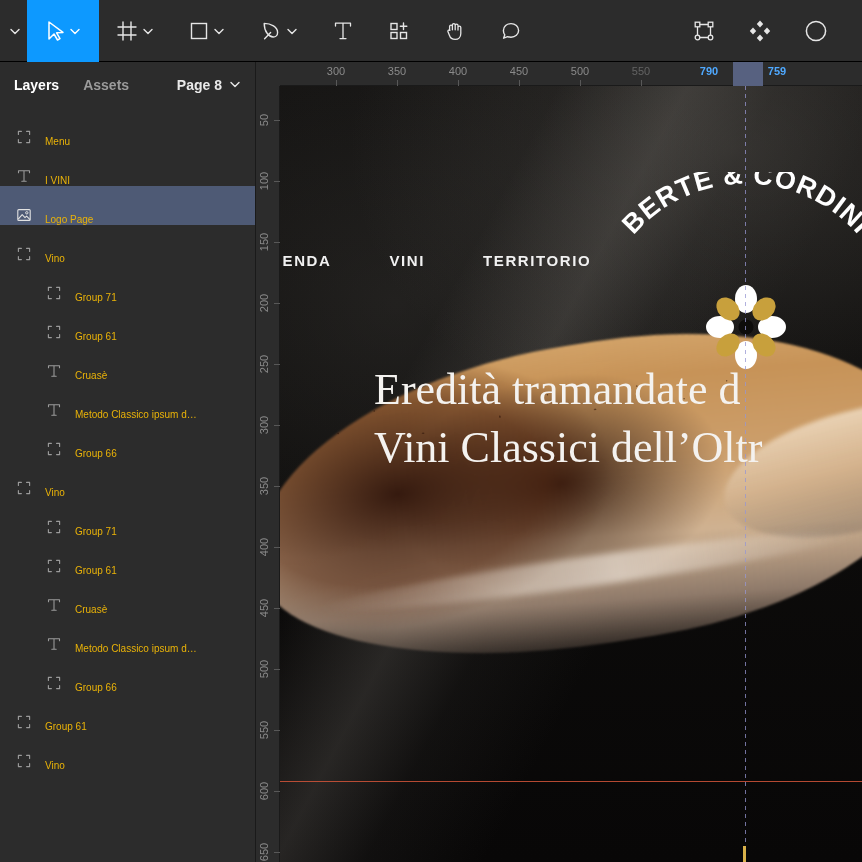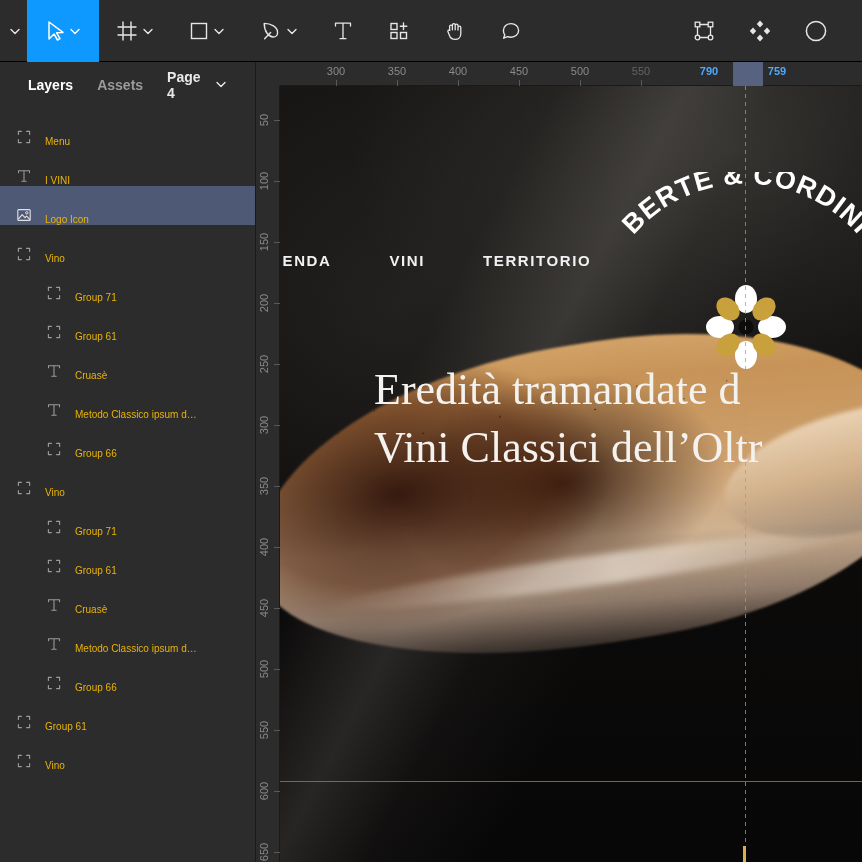--- a/index.html
+++ b/index.html
@@ -31,21 +31,21 @@
   .tool svg { display:block; }
   .caret { margin-left:4px; }
 
   
   #sidebar {
     position:absolute; left:0; top:62px; width:256px; height:800px;
     background:#2c2c2c; overflow:hidden;
     border-right:1px solid #1a1a1a;
   }
   #side-tabs {
-    height:46px; display:flex; align-items:center; padding:0 28px;
+    height:46px; display:flex; align-items:center; padding:0 14px;
     font-size:14px; color:#b3b3b3;justify-content:center;
   }
   #side-tabs .tab { margin-right:24px; font-weight:bold; cursor:default; }
   #side-tabs .tab.active { color:#ffffff; }
   #side-tabs .tab.inactive { color:#9b9b9b; font-weight:bold; }
   #page-select {
     margin-left:auto; display:flex; align-items:center; gap:7px;
     color:#e9e9e9; font-weight:bold; font-size:14px;
   }
   #section-home {
@@ -345,21 +345,21 @@
         </span>
       </div>
     </div>
   </div>
 
   <div id="sidebar">
     <div id="side-tabs">
       <span class="tab active">Layers</span>
       <span class="tab inactive">Assets</span>
       <span id="page-select">
-        <span>Page 4</span>
+        <span>Page 8</span>
         <span>
           <svg width="12" height="12" viewBox="0 0 12 12">
               <path d="M2 4.5L6 8.5L10 4.5" fill="none" stroke="#e9e9e9" stroke-width="1.4" stroke-linecap="round" stroke-linejoin="round"></path>
             </svg>
         </span>
       </span>
     </div>
 
 
     <div id="layer-list">
@@ -380,21 +380,21 @@
           <span class="layer-label">I VINI</span>
         </div>
         <div class="layer-row depth-0 selected">
           <span class="layer-icon">
             <svg width="16" height="16" viewBox="0 0 16 16">
               <rect x="1.8" y="2.6" width="12.4" height="10.8" rx="1" fill="none" stroke="currentColor" stroke-width="1.1"></rect>
               <circle cx="10.8" cy="5.8" r="1.2" fill="none" stroke="currentColor" stroke-width="1"></circle>
               <path d="M2.2 12.2 L6.2 7.6 L9 10.6 L10.6 9.1 L14 12.6" fill="none" stroke="currentColor" stroke-width="1.1" stroke-linejoin="round"></path>
             </svg>
           </span>
-          <span class="layer-label">Logo Icon</span>
+          <span class="layer-label">Logo Page</span>
         </div>
         <div class="layer-row depth-0">
           <span class="layer-icon">
             <svg width="16" height="16" viewBox="0 0 16 16">
               <path d="M2.4 2.4 H5.4 M2.4 2.4 V5.4 M13.6 2.4 H10.6 M13.6 2.4 V5.4 M2.4 13.6 H5.4 M2.4 13.6 V10.6 M13.6 13.6 H10.6 M13.6 13.6 V10.6" fill="none" stroke="currentColor" stroke-width="1.15" stroke-linecap="round"></path>
             </svg>
           </span>
           <span class="layer-label">Vino</span>
         </div>
         <div class="layer-row depth-1">

